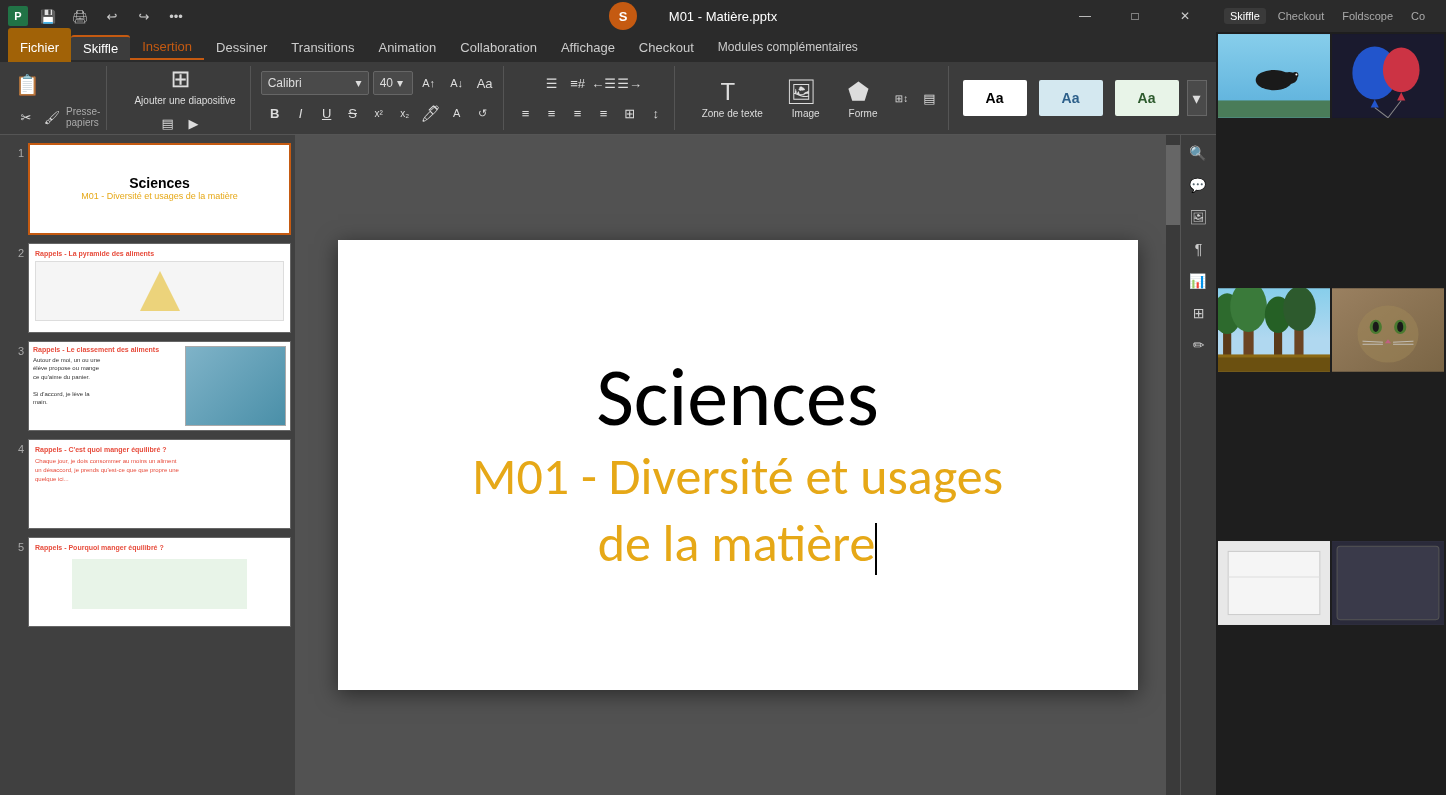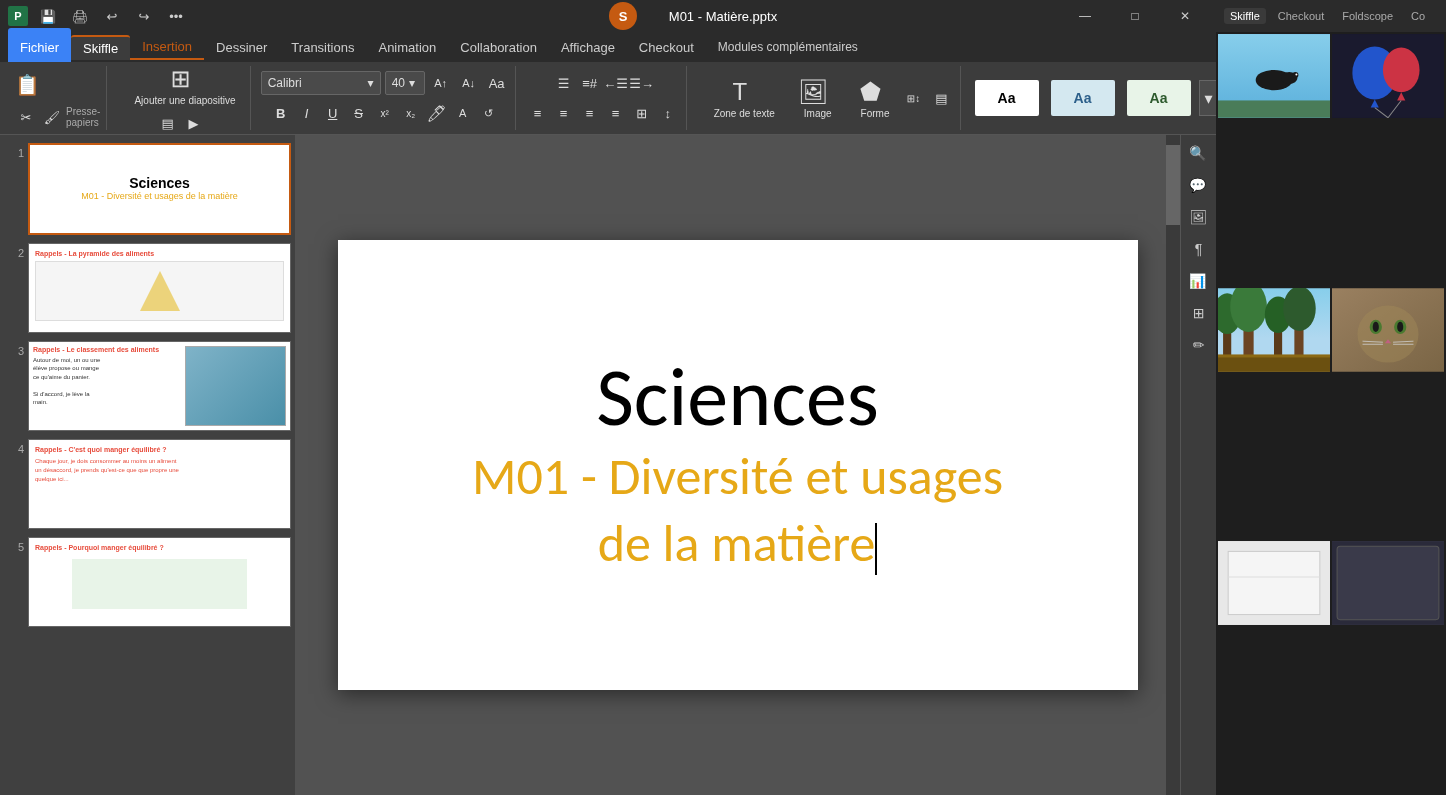--- a/index.html
+++ b/index.html
@@ -28,21 +28,21 @@
       background: #2b2b2b;
     }
     .ribbon-tab {
       padding: 4px 12px;
       font-size: 13px;
       color: #ccc;
       cursor: pointer;
       border-radius: 3px 3px 0 0;
     }
     .ribbon-tab.active { background: #3c3c3c; color: #fff; border-top: 2px solid #c55a11; }
-    .ribbon-tab.fichier { background: #3b82f6; color: #fff; padding: 12px 12px; }
+    .ribbon-tab.fichier { background: #a16207; color: #fff; padding: 12px 12px; }
     .ribbon-tab.insertion-active { color: #fff; border-bottom: 2px solid #c55a11; }
 
     .ribbon-content {
       background: #3c3c3c;
       padding: 4px 8px;
       display: flex;
       align-items: center;
       gap: 4px;
       min-height: 72px;
       border-bottom: 1px solid #555;
@@ -316,21 +316,21 @@
 diapositive</span>
         </div>
         <div style="display:flex;gap:2px;margin-top:auto;">
           <div class="fmt-btn">▤</div>
           <div class="fmt-btn">▶</div>
         </div>
       </div>
 
       <div class="ribbon-group">
         <div style="display:flex;gap:4px;align-items:center;margin-bottom:4px;">
-          <div class="fmt-dropdown" style="width:120px;">
+          <div class="fmt-dropdown" style="width:108px;">
             <span>Calibri</span>
             <span style="margin-left:auto;">▾</span>
           </div>
           <div class="fmt-dropdown" style="width:40px;">
             <span>40</span>
             <span>▾</span>
           </div>
           <div class="fmt-btn" style="font-size:11px;">A↑</div>
           <div class="fmt-btn" style="font-size:11px;">A↓</div>
           <div class="fmt-btn">Aa</div>

